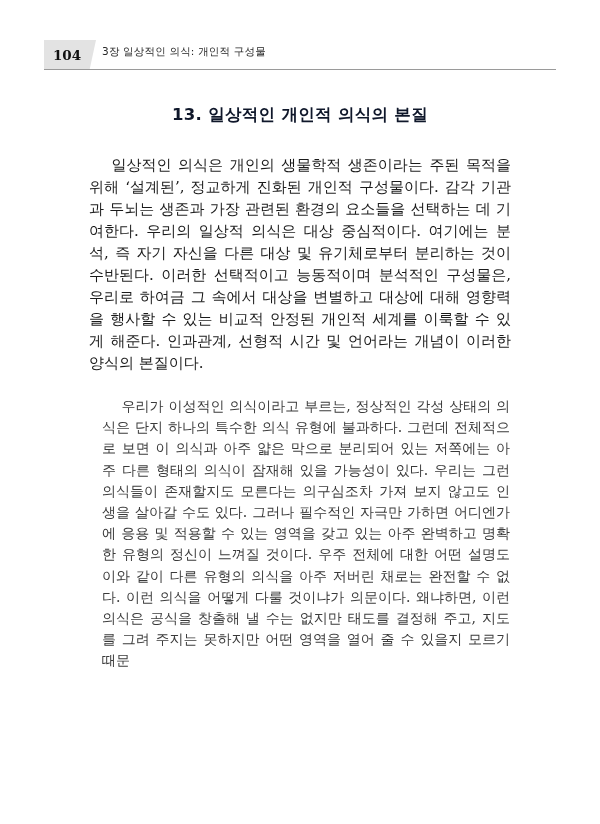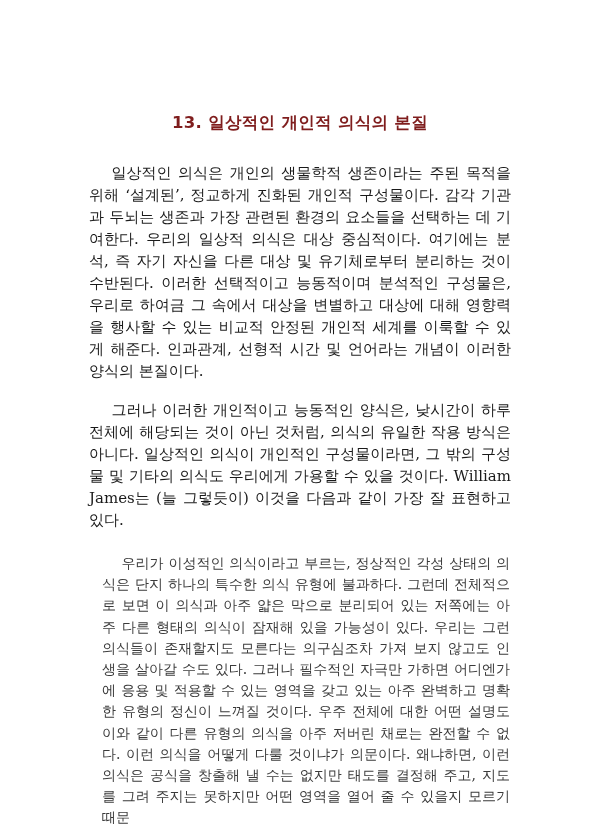--- a/index.html
+++ b/index.html
@@ -76,22 +76,22 @@
     position: absolute;
     left: 72px;
     right: 72px;
     top: 104px;
   }
   .chapter-title {
     text-align: center;
     font-family: "DejaVu Sans", "Liberation Sans", sans-serif;
     font-weight: bold;
     font-size: 16.5px;
-    color: #7f1d1d;
-    margin: 8px 0 28px 0;
+    color: #0f172a;
+    margin: 0 0 28px 0;
     letter-spacing: 0.3px;
   }
   p.body-par {
     margin: 17px;
     font-family: "DejaVu Serif", "Liberation Serif", serif;
     font-size: 15px;
     line-height: 22px;
     color: #1a1a1a;
     text-align: justify;
     text-indent: 1.5em;
@@ -112,27 +112,32 @@
     text-indent: 1.4em;
     text-justify: inter-character;
     word-break: break-all;
   }
 </style>
 </head>
 <body>
 
 <div class="page">
 
+  <div class="header">
+    <div class="folio-box"></div>
+    <div class="folio">104</div>
+    <div class="running-title">3장 일상적인 의식: 개인적 구성물</div>
+    <div class="header-rule"></div>
+  </div>
 
   <div class="content">
 
     <h1 class="chapter-title">13. 일상적인 개인적 의식의 본질</h1>
 
     <p class="body-par">일상적인 의식은 개인의 생물학적 생존이라는 주된 목적을 위해 ‘설계된’, 정교하게 진화된 개인적 구성물이다. 감각 기관과 두뇌는 생존과 가장 관련된 환경의 요소들을 선택하는 데 기여한다. 우리의 일상적 의식은 대상 중심적이다. 여기에는 분석, 즉 자기 자신을 다른 대상 및 유기체로부터 분리하는 것이 수반된다. 이러한 선택적이고 능동적이며 분석적인 구성물은, 우리로 하여금 그 속에서 대상을 변별하고 대상에 대해 영향력을 행사할 수 있는 비교적 안정된 개인적 세계를 이룩할 수 있게 해준다. 인과관계, 선형적 시간 및 언어라는 개념이 이러한 양식의 본질이다.</p>
-    <p class="body-par">그러나 이러한 개인적이고 능동적인 양식은, 낮시간이 하루 전체에 해당되는 것이 아닌 것처럼, 의식의 유일한 작용 방식은 아니다. 일상적인 의식이 개인적인 구성물이라면, 그 밖의 구성물 및 기타의 의식도 우리에게 가용할 수 있을 것이다. William James는 (늘 그렇듯이) 이것을 다음과 같이 가장 잘 표현하고 있다.</p>
 
     <div class="quote-block">
       <p class="quote-par">우리가 이성적인 의식이라고 부르는, 정상적인 각성 상태의 의식은 단지 하나의 특수한 의식 유형에 불과하다. 그런데 전체적으로 보면 이 의식과 아주 얇은 막으로 분리되어 있는 저쪽에는 아주 다른 형태의 의식이 잠재해 있을 가능성이 있다. 우리는 그런 의식들이 존재할지도 모른다는 의구심조차 가져 보지 않고도 인생을 살아갈 수도 있다. 그러나 필수적인 자극만 가하면 어디엔가에 응용 및 적용할 수 있는 영역을 갖고 있는 아주 완벽하고 명확한 유형의 정신이 느껴질 것이다. 우주 전체에 대한 어떤 설명도 이와 같이 다른 유형의 의식을 아주 저버린 채로는 완전할 수 없다. 이런 의식을 어떻게 다룰 것이냐가 의문이다. 왜냐하면, 이런 의식은 공식을 창출해 낼 수는 없지만 태도를 결정해 주고, 지도를 그려 주지는 못하지만 어떤 영역을 열어 줄 수 있을지 모르기 때문</p>
     </div>
 
   </div>
 
 </div>
 
 </body></html>

